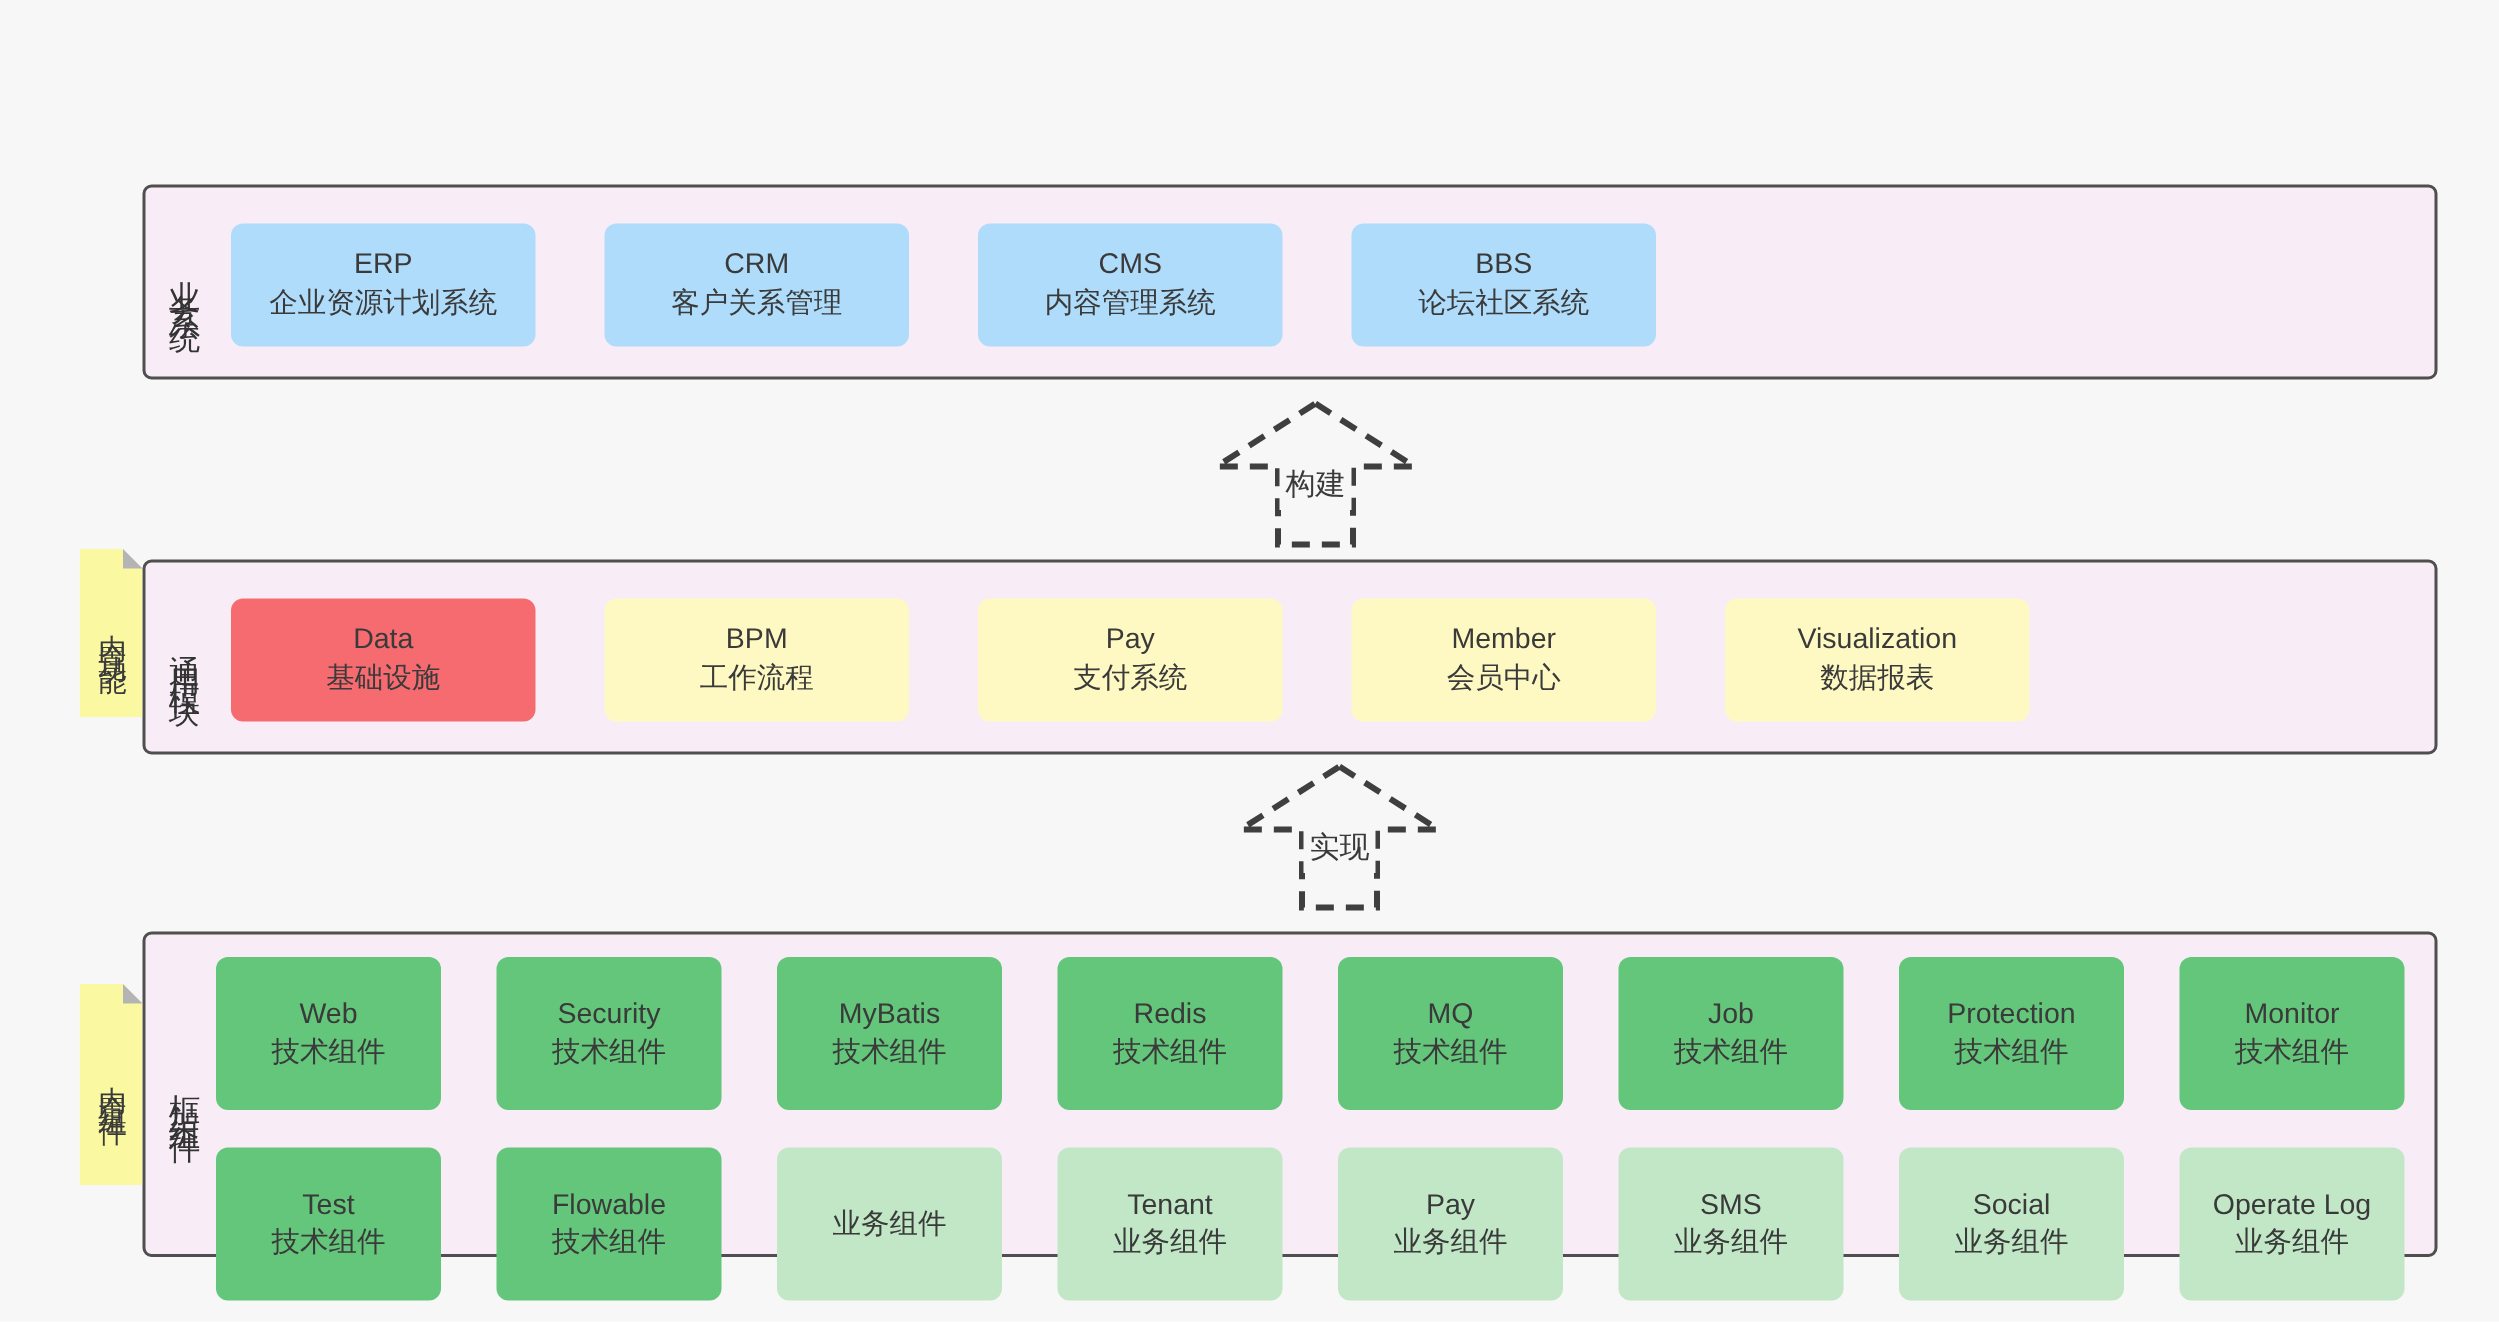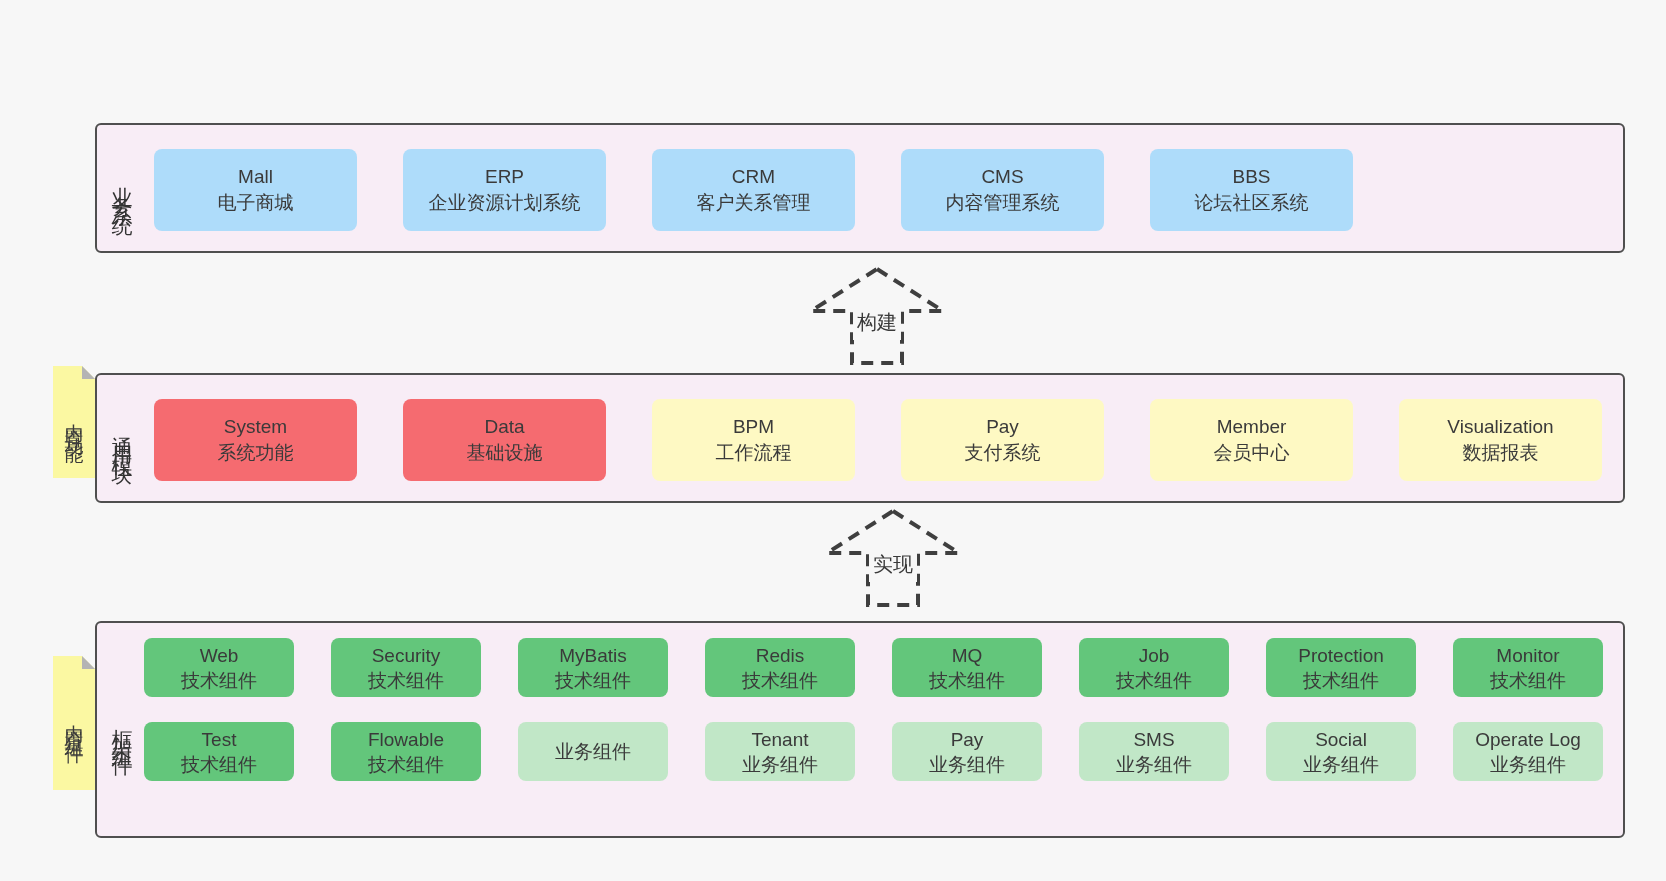--- a/index.html
+++ b/index.html
@@ -23,21 +23,21 @@
   .row{position:absolute;left:57px;top:24px;display:flex;gap:46px;}
   .box{
     width:203px;height:82px;border-radius:8px;
     display:flex;flex-direction:column;align-items:center;justify-content:center;
     text-align:center;font-size:19px;line-height:26px;
   }
   .grid{
     position:absolute;left:47px;top:15px;display:grid;
     grid-template-columns:repeat(8,150px);column-gap:37px;row-gap:25px;
   }
-  .grid .box{width:150px;height:59px;line-height:25px;padding:0 6px;box-sizing:border-box;}
+  .grid .box{width:150px;height:102px;line-height:25px;padding:0 6px;box-sizing:border-box;}
   .b-blue{background:#aedcfa;}
   .b-red{background:#f56b70;}
   .b-pink{background:#fef9c3;}
   .b-green{background:#63c67b;}
   .b-lgreen{background:#c1e7c7;}
   .note{
     position:absolute;width:42px;background:#fbf8a2;z-index:3;
     clip-path:polygon(0 0,calc(100% - 13px) 0,100% 13px,100% 100%,0 100%);
     display:flex;align-items:center;justify-content:center;
     writing-mode:vertical-rl;text-orientation:upright;
@@ -58,24 +58,20 @@
 </style>
 </head>
 <body>
 
 <div class="page">
 
   <div class="band" id="band-business">
     <div class="band-label">业务系统</div>
     <div class="row">
       <div class="box b-blue">
-        <span>Mall</span>
-        <span>电子商城</span>
-      </div>
-      <div class="box b-blue">
         <span>ERP</span>
         <span>企业资源计划系统</span>
       </div>
       <div class="box b-blue">
         <span>CRM</span>
         <span>客户关系管理</span>
       </div>
       <div class="box b-blue">
         <span>CMS</span>
         <span>内容管理系统</span>
@@ -90,24 +86,20 @@
   <svg class="arrow" id="arrow-build" viewBox="0 0 140 100">
     <path d="M70 3 L136 45 L95 45 L95 97 L45 97 L45 45 L4 45 Z"></path>
     <rect x="46" y="40" width="48" height="34"></rect>
     <text x="70" y="63">构建</text>
   </svg>
 
   <div class="note" id="note-modules">内置功能</div>
   <div class="band" id="band-modules">
     <div class="band-label">通用模块</div>
     <div class="row">
-      <div class="box b-red">
-        <span>System</span>
-        <span>系统功能</span>
-      </div>
       <div class="box b-red">
         <span>Data</span>
         <span>基础设施</span>
       </div>
       <div class="box b-pink">
         <span>BPM</span>
         <span>工作流程</span>
       </div>
       <div class="box b-pink">
         <span>Pay</span>

